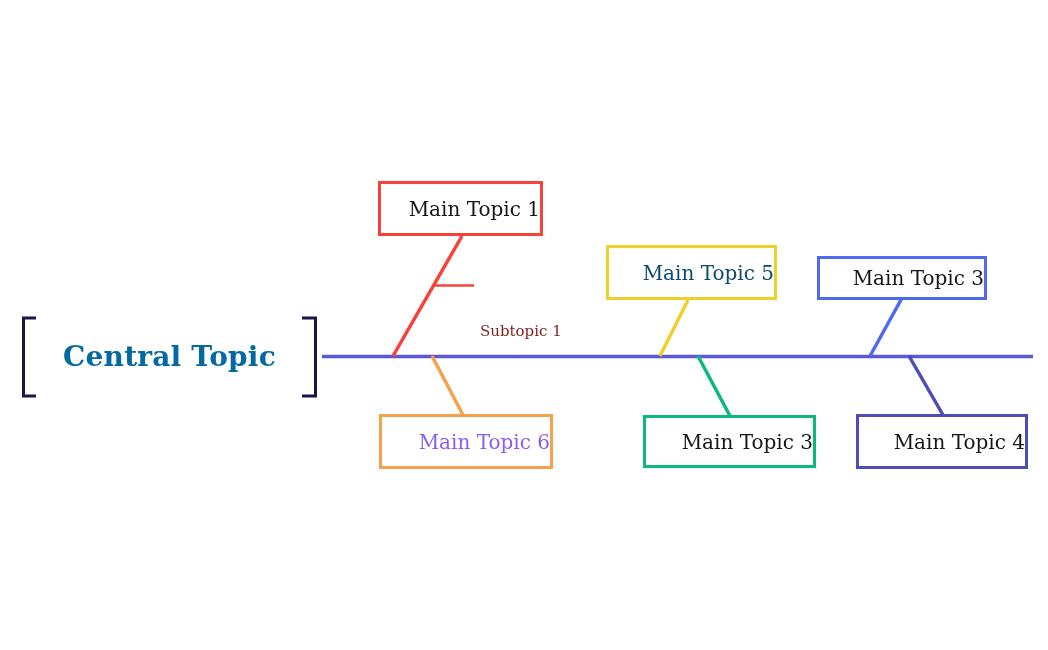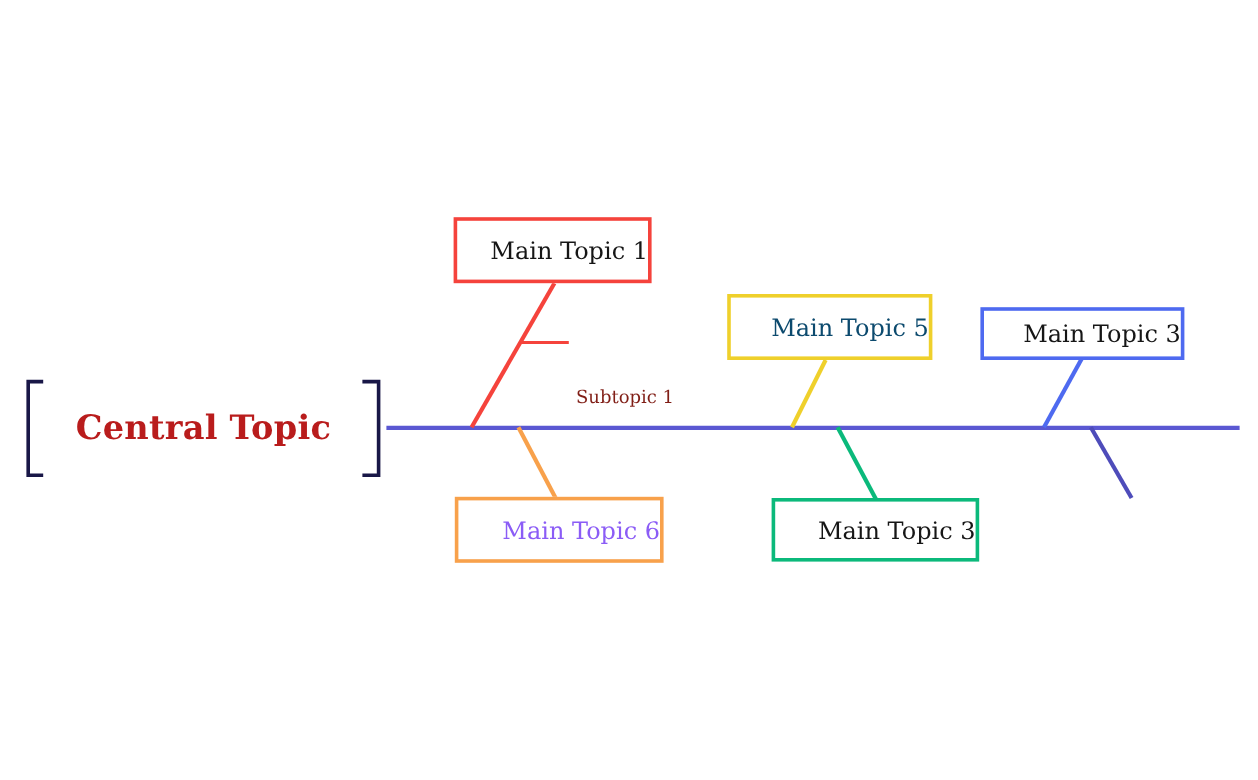--- a/index.html
+++ b/index.html
@@ -63,21 +63,21 @@
     <line x1="322" y1="356.5" x2="1033" y2="356.5" stroke-width="3.6" stroke="#5a58d2"></line>
     <line x1="462" y1="236" x2="393" y2="356" stroke-width="3.5" stroke="#f5433c"></line>
     <line x1="434" y1="285.5" x2="474" y2="285.5" stroke-width="2.5" stroke="#f5433c"></line>
     <line x1="688" y1="300" x2="660" y2="356" stroke-width="3.5" stroke="#efd02b"></line>
     <line x1="902" y1="298" x2="870" y2="356" stroke-width="3.5" stroke="#4e6af0"></line>
     <line x1="432" y1="356" x2="463" y2="415" stroke-width="3.5" stroke="#f8a14b"></line>
     <line x1="698" y1="356" x2="730" y2="416" stroke-width="3.5" stroke="#0bb97b"></line>
     <line x1="909" y1="356" x2="943" y2="415" stroke-width="3.5" stroke="#4e4cba"></line>
   </svg>
 
-  <div class="central-topic" style="color: #b91c1c;">Central Topic</div>
+  <div class="central-topic" style="color: #0369a1;">Central Topic</div>
 
   <div class="topic-box box-t1" style="border-color: rgb(245, 67, 60);">
     <span style="color: rgb(22, 22, 22);">Main Topic 1</span>
   </div>
 
   <div class="topic-box box-t5" style="border-color: rgb(239, 208, 43);">
     <span style="color: #0c4a6e;">Main Topic 5</span>
   </div>
 
   <div class="topic-box box-t3" style="border-color: rgb(78, 106, 240);">
@@ -85,16 +85,19 @@
   </div>
 
   <div class="topic-box box-t6" style="border-color: rgb(248, 161, 75);">
     <span style="color: #8b5cf6;">Main Topic 6</span>
   </div>
 
   <div class="topic-box box-t2" style="border-color: rgb(11, 185, 123);">
     <span style="color: rgb(22, 22, 22);">Main Topic 3</span>
   </div>
 
+  <div class="topic-box box-t4" style="border-color: rgb(78, 76, 186);">
+    <span style="color: rgb(22, 22, 22);">Main Topic 4</span>
+  </div>
 
   <div class="subtopic-label" style="color: rgb(128, 30, 22);">Subtopic 1</div>
 
 </div>
 
 </body></html>

